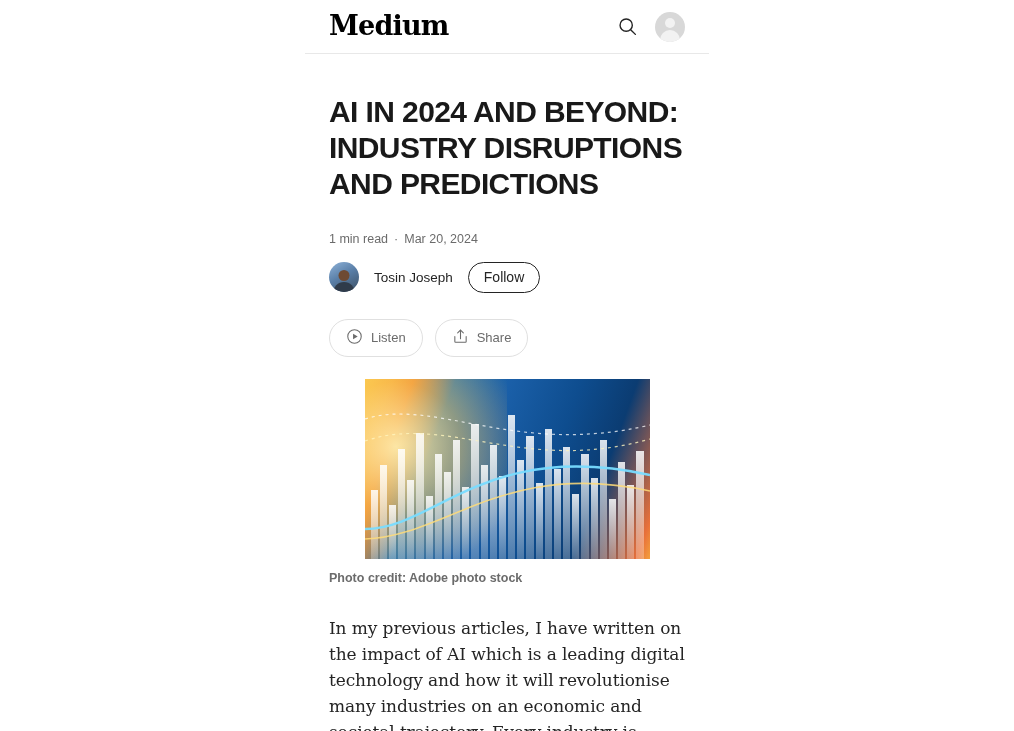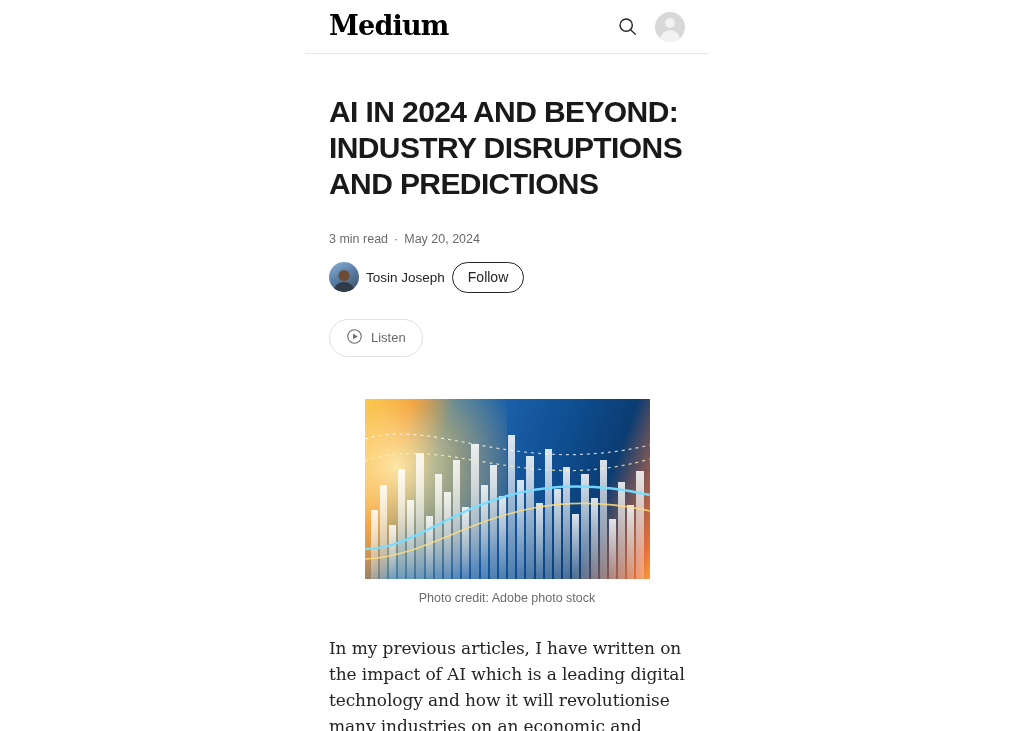--- a/index.html
+++ b/index.html
@@ -118,21 +118,21 @@
     align-items: center;
     gap: 6px;
   }
   .meta-dot {
     color: #6b6b6b;
   }
   .author-row {
     margin-top: 16px;
     display: flex;
     align-items: center;
-    gap: 7px;
+    gap: 15px;
   }
   .author-avatar {
     width: 30px;
     height: 30px;
     border-radius: 50%;
     background: linear-gradient(150deg, #8fb3d9 0%, #5a7fa8 45%, #3c4f63 100%);
     position: relative;
     overflow: hidden;
     flex: none;
   }
@@ -185,22 +185,22 @@
     padding: 8px 16px;
     font-size: 13px;
     color: #6b6b6b;
     background: #ffffff;
     cursor: pointer;
     font-family: "Liberation Sans", sans-serif;
   }
 
   
   .figure {
-    margin-top: 42px;
-    text-align: center;
+    margin-top: 22px;
+    font-weight: bold;
   }
   .figure-img {
     width: 285px;
     height: 180px;
     margin: 0 auto;
     position: relative;
     overflow: hidden;
     background: linear-gradient(110deg,
       #f7c948 0%, #f2a93b 8%, #e9852e 14%,
       #1f6fb0 26%, #1a5fa8 42%,
@@ -269,43 +269,53 @@
           </svg>
         </div>
         <div class="avatar"></div>
       </div>
     </div>
 
     <div class="article-inner">
       <h1 class="article-title">AI IN 2024 AND BEYOND: INDUSTRY DISRUPTIONS AND PREDICTIONS</h1>
 
       <div class="meta-line">
-        <span>3 min read</span>
+        <span>1 min read</span>
         <span class="meta-dot">·</span>
-        <span>May 20, 2024</span>
+        <span>Mar 20, 2024</span>
       </div>
 
       <div class="author-row">
         <div class="author-avatar">
           <span class="face"></span>
           <span class="body"></span>
         </div>
         <span class="author-name">Tosin Joseph</span>
         <button class="follow-btn">Follow</button>
       </div>
 
       <div class="action-row">
         <button class="pill-btn">
           <span>
             <svg width="17" height="17" viewBox="0 0 24 24" fill="none" stroke="#6b6b6b" stroke-width="1.5">
               <circle cx="12" cy="12" r="9.5"></circle>
               <polygon points="10,8 16.5,12 10,16" fill="#6b6b6b" stroke="none"></polygon>
             </svg>
           </span>
           <span>Listen</span>
+        </button>
+        <button class="pill-btn">
+          <span>
+            <svg width="17" height="17" viewBox="0 0 24 24" fill="none" stroke="#6b6b6b" stroke-width="1.5" stroke-linecap="round" stroke-linejoin="round">
+              <path d="M4 12v7a1 1 0 0 0 1 1h14a1 1 0 0 0 1-1v-7"></path>
+              <path d="M12 15V3"></path>
+              <path d="M8 7l4-4 4 4"></path>
+            </svg>
+          </span>
+          <span>Share</span>
         </button>
       </div>
 
       <div class="figure">
         <div class="figure-img">
           <span class="glow"></span>
           <span class="bars">
             <i style="height:38%"></i>
               <i style="height:52%"></i>
               <i style="height:30%"></i>

